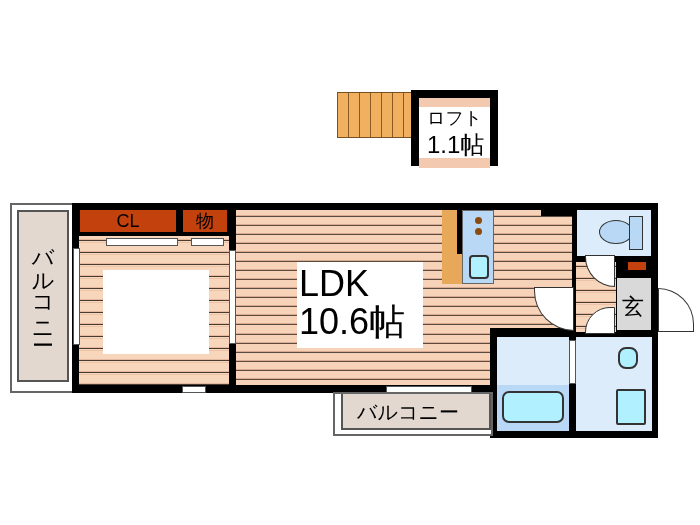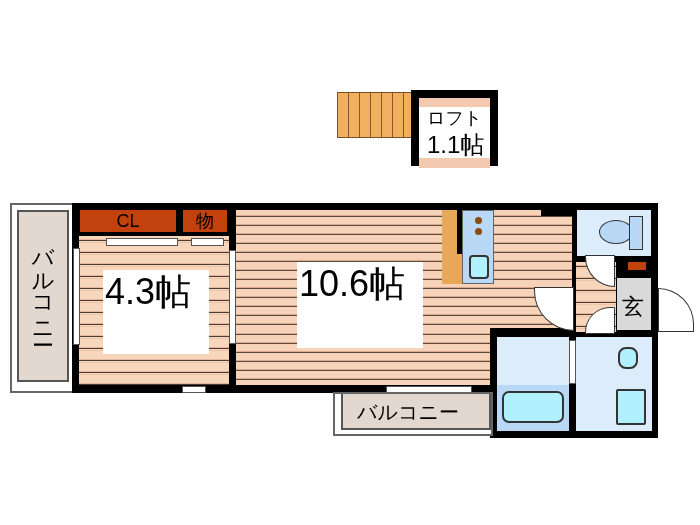--- a/index.html
+++ b/index.html
@@ -44,40 +44,40 @@
 
 <div class="abs red" style="left:80px;top:210px;width:96px;height:22px;">
   <div style="text-align:center;font-size:18px;line-height:22px;color:#000;">CL</div>
 </div>
 <div class="abs red" style="left:183px;top:210px;width:44px;height:22px;">
   <div style="text-align:center;font-size:18px;line-height:22px;color:#000;">物</div>
 </div>
 <div class="sliding" style="left:106px;top:238px;width:70px;height:6px;"></div>
 <div class="sliding" style="left:191px;top:238px;width:31px;height:6px;"></div>
 <div class="label" style="left:103px;top:270px;width:102px;height:78px;padding:3px 2px;font-size:36px;">
-  <div>4.3帖</div>
 </div>
 
 <div class="sliding" style="left:73px;top:248px;width:5px;height:95px;"></div>
 <div class="sliding" style="left:182px;top:386px;width:22px;height:5px;"></div>
 
 <div class="sliding" style="left:229px;top:250px;width:5px;height:92px;"></div>
 
 <div class="abs floor" style="left:236px;top:210px;width:336px;height:118px;"></div>
 <div class="abs floor" style="left:236px;top:328px;width:254px;height:57px;"></div>
 
 <div class="abs" style="left:442px;top:210px;width:20px;height:74px;background:#e8a85a;"></div>
 <div class="abs" style="left:457px;top:210px;width:5px;height:44px;background:#000;"></div>
 <div class="abs wetdark" style="left:462px;top:210px;width:32px;height:74px;border:1px solid #666;">
   <div class="abs" style="left:12px;top:6px;width:7px;height:7px;border-radius:50%;background:#8a4a10;"></div>
   <div class="abs" style="left:12px;top:17px;width:7px;height:7px;border-radius:50%;background:#8a4a10;"></div>
   <div class="abs aqua" style="left:6px;top:44px;width:20px;height:24px;border-radius:4px;"></div>
 </div>
 <div class="abs" style="left:541px;top:210px;width:31px;height:6px;background:#000;"></div>
 <div class="label" style="left:297px;top:262px;width:122px;height:80px;padding:3px 2px;font-size:36px;">
+  <div>LDK</div>
   <div>10.6帖</div>
 </div>
 <div class="sliding" style="left:386px;top:386px;width:84px;height:5px;"></div>
 
 <div class="abs balcony-outer" style="left:333px;top:392px;width:160px;height:44px;">
   <div class="abs balcony" style="left:6px;top:0;width:150px;height:36px;border-top:none;"></div>
   <div style="position:absolute;left:22px;top:5px;font-size:20px;color:#000;">バルコニー</div>
 </div>
 
 <div class="abs wet" style="left:577px;top:210px;width:74px;height:46px;">

